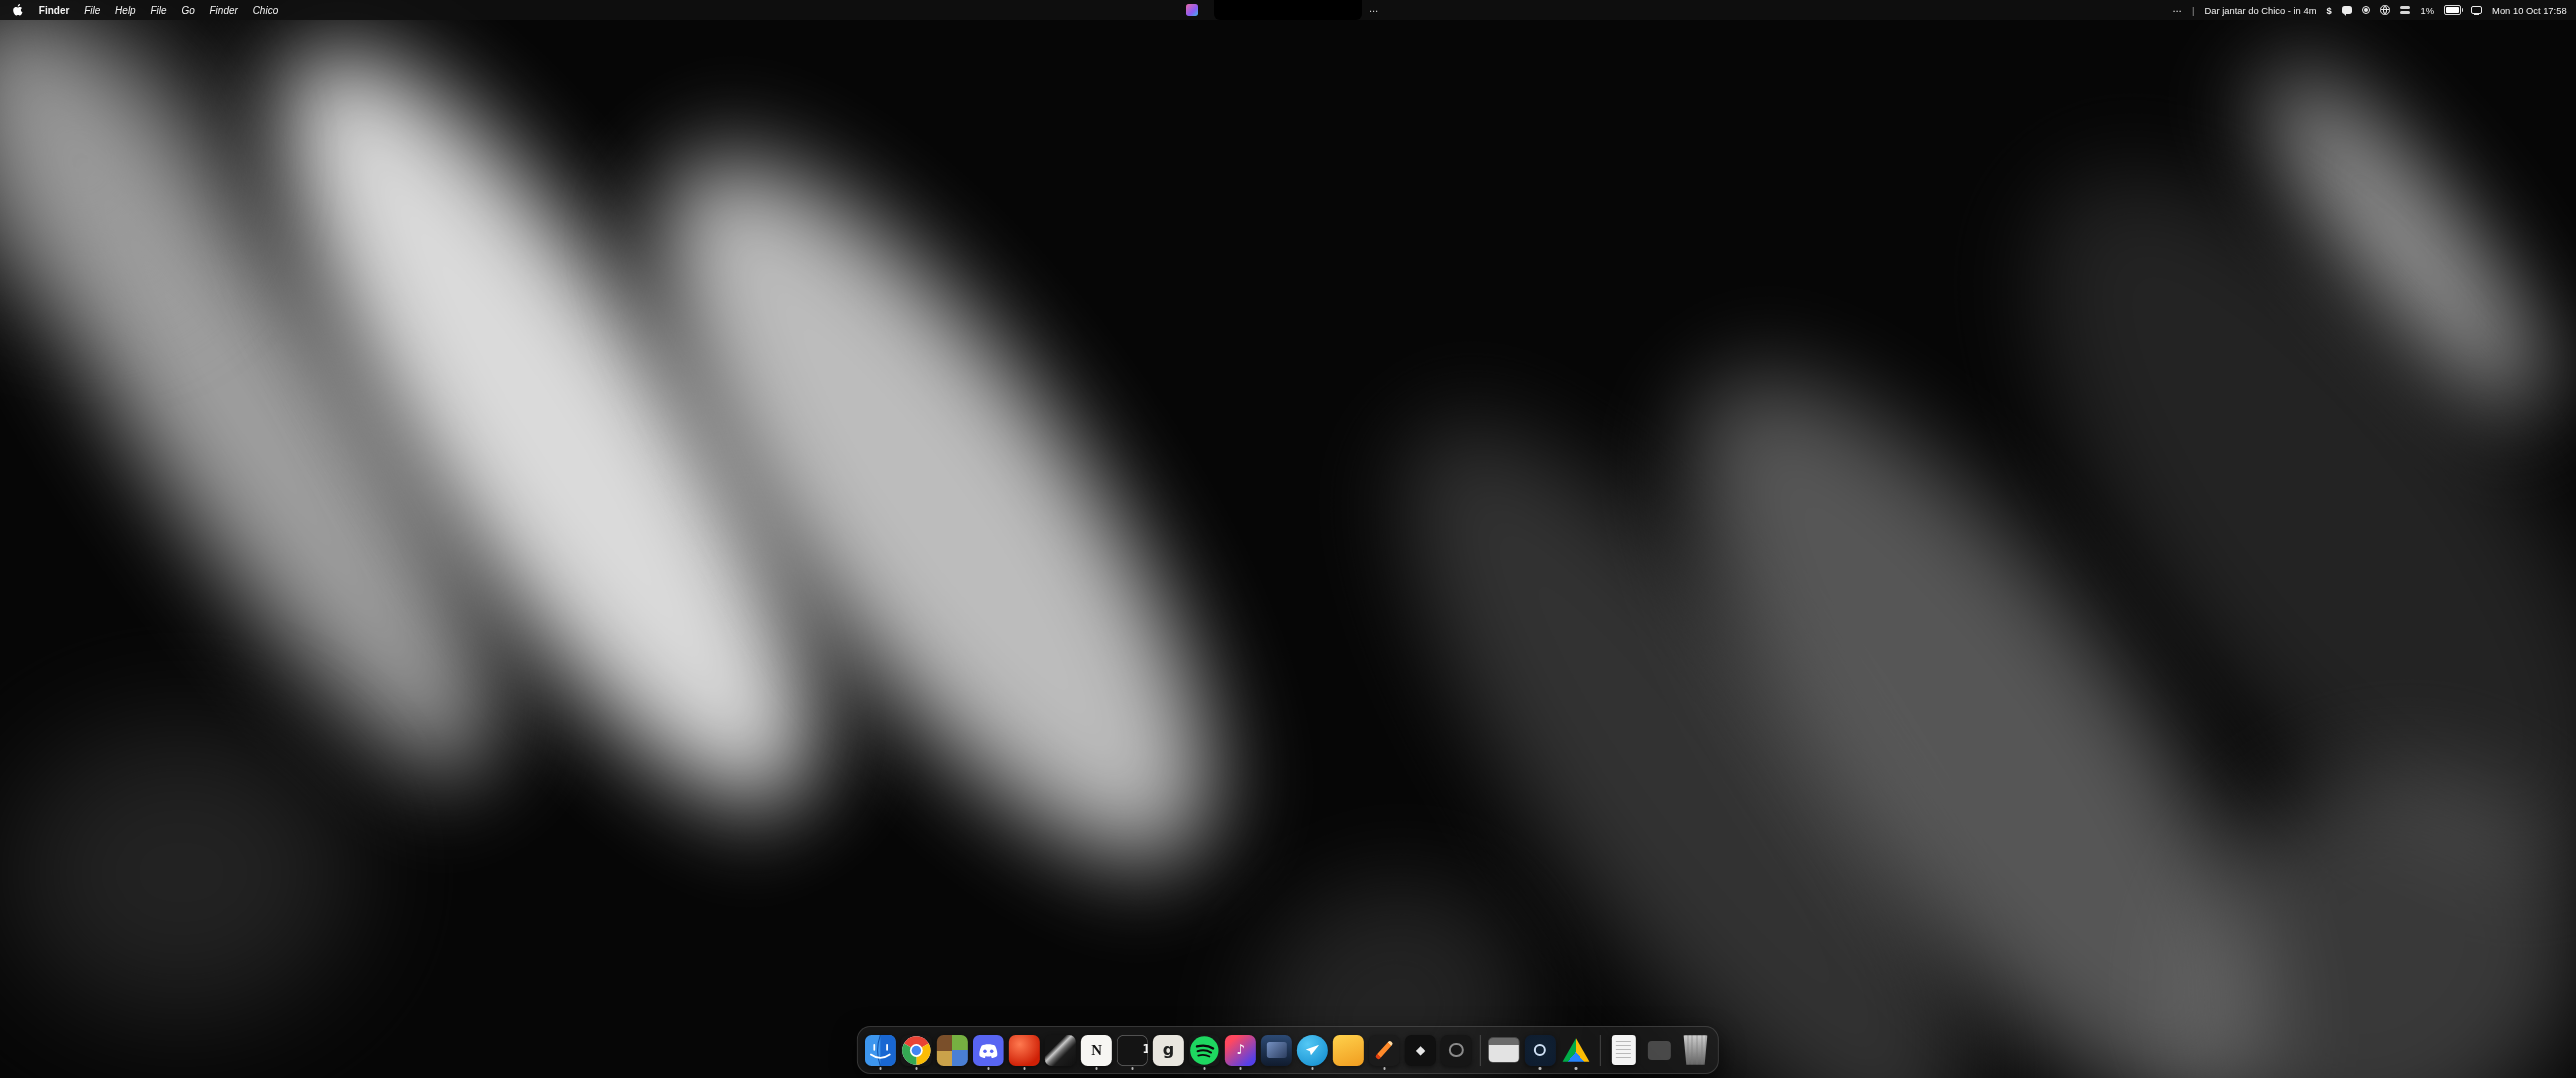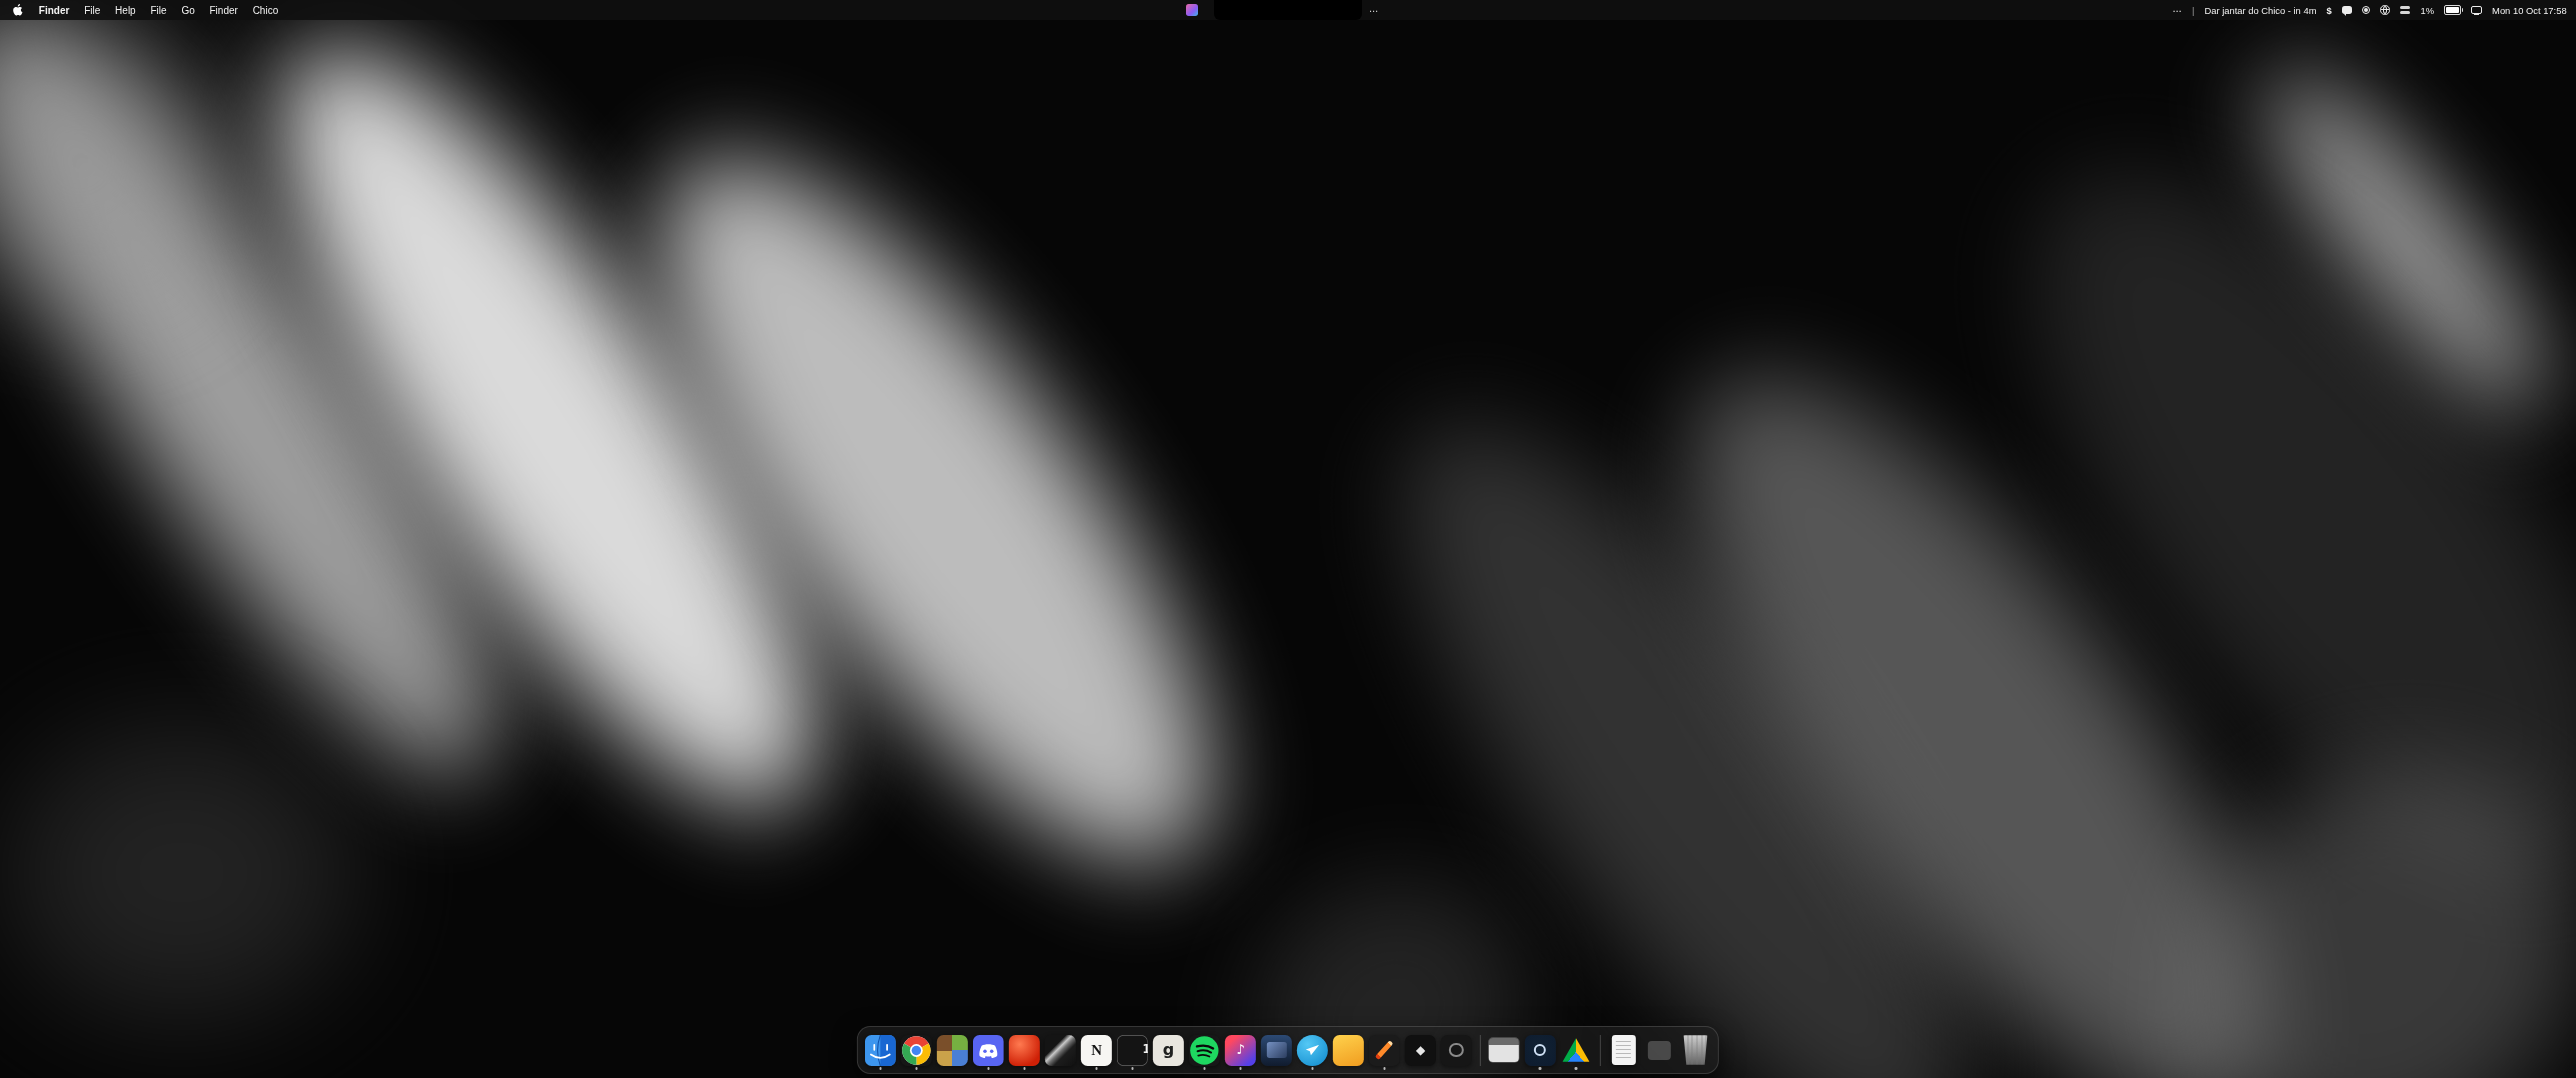--- a/index.html
+++ b/index.html
@@ -20,21 +20,21 @@
   .s9{left:2174px;top:778px;width:416px;height:362px;background:#8c8c8c;opacity:.38;transform:rotate(-36deg);}
   .s10{left:1248px;top:885px;width:282px;height:255px;background:#4c4c4c;opacity:.42;transform:rotate(-36deg);}
   .s11{left:6.7px;top:725px;width:349px;height:295px;background:#585858;opacity:.35;filter:blur(60px);}
 
   
   .menubar{position:absolute;top:0;left:0;right:0;height:20px;
            background:rgba(16,16,16,.9);display:flex;align-items:center;
            padding:0 9.4px;font-size:10px;color:rgba(255,255,255,.95);z-index:20;}
   .apple{width:11.4px;height:13.4px;margin:0 6.7px 0 4px;display:flex;align-items:center;}
   .app-name{font-weight:700;padding:0 7.4px;}
-  .menu-item{padding:0 7.4px;}
+  .menu-item{padding:0 7.4px;font-style:italic;}
   .notch{position:absolute;left:50%;top:0;transform:translateX(-50%);
          width:148px;height:20px;background:#000;border-radius:0 0 6px 6px;}
   .mb-appicon{position:absolute;left:1186px;top:4px;width:12px;height:12px;border-radius:2.7px;
               background:linear-gradient(135deg,#e86aa6,#8a5cf5 60%,#3db7e8);}
   .mb-center-dots{position:absolute;left:1369px;top:0;height:20px;display:flex;align-items:center;
                   font-family:"DejaVu Sans",sans-serif;font-size:9.4px;color:rgba(255,255,255,.85);}
   .status{margin-left:auto;display:flex;align-items:center;gap:10px;font-size:9.4px;}
   .status .dim{color:rgba(255,255,255,.55);}
   .glyph-font{font-family:"DejaVu Sans",sans-serif;}
   .dollar{font-weight:600;font-size:9.4px;}

